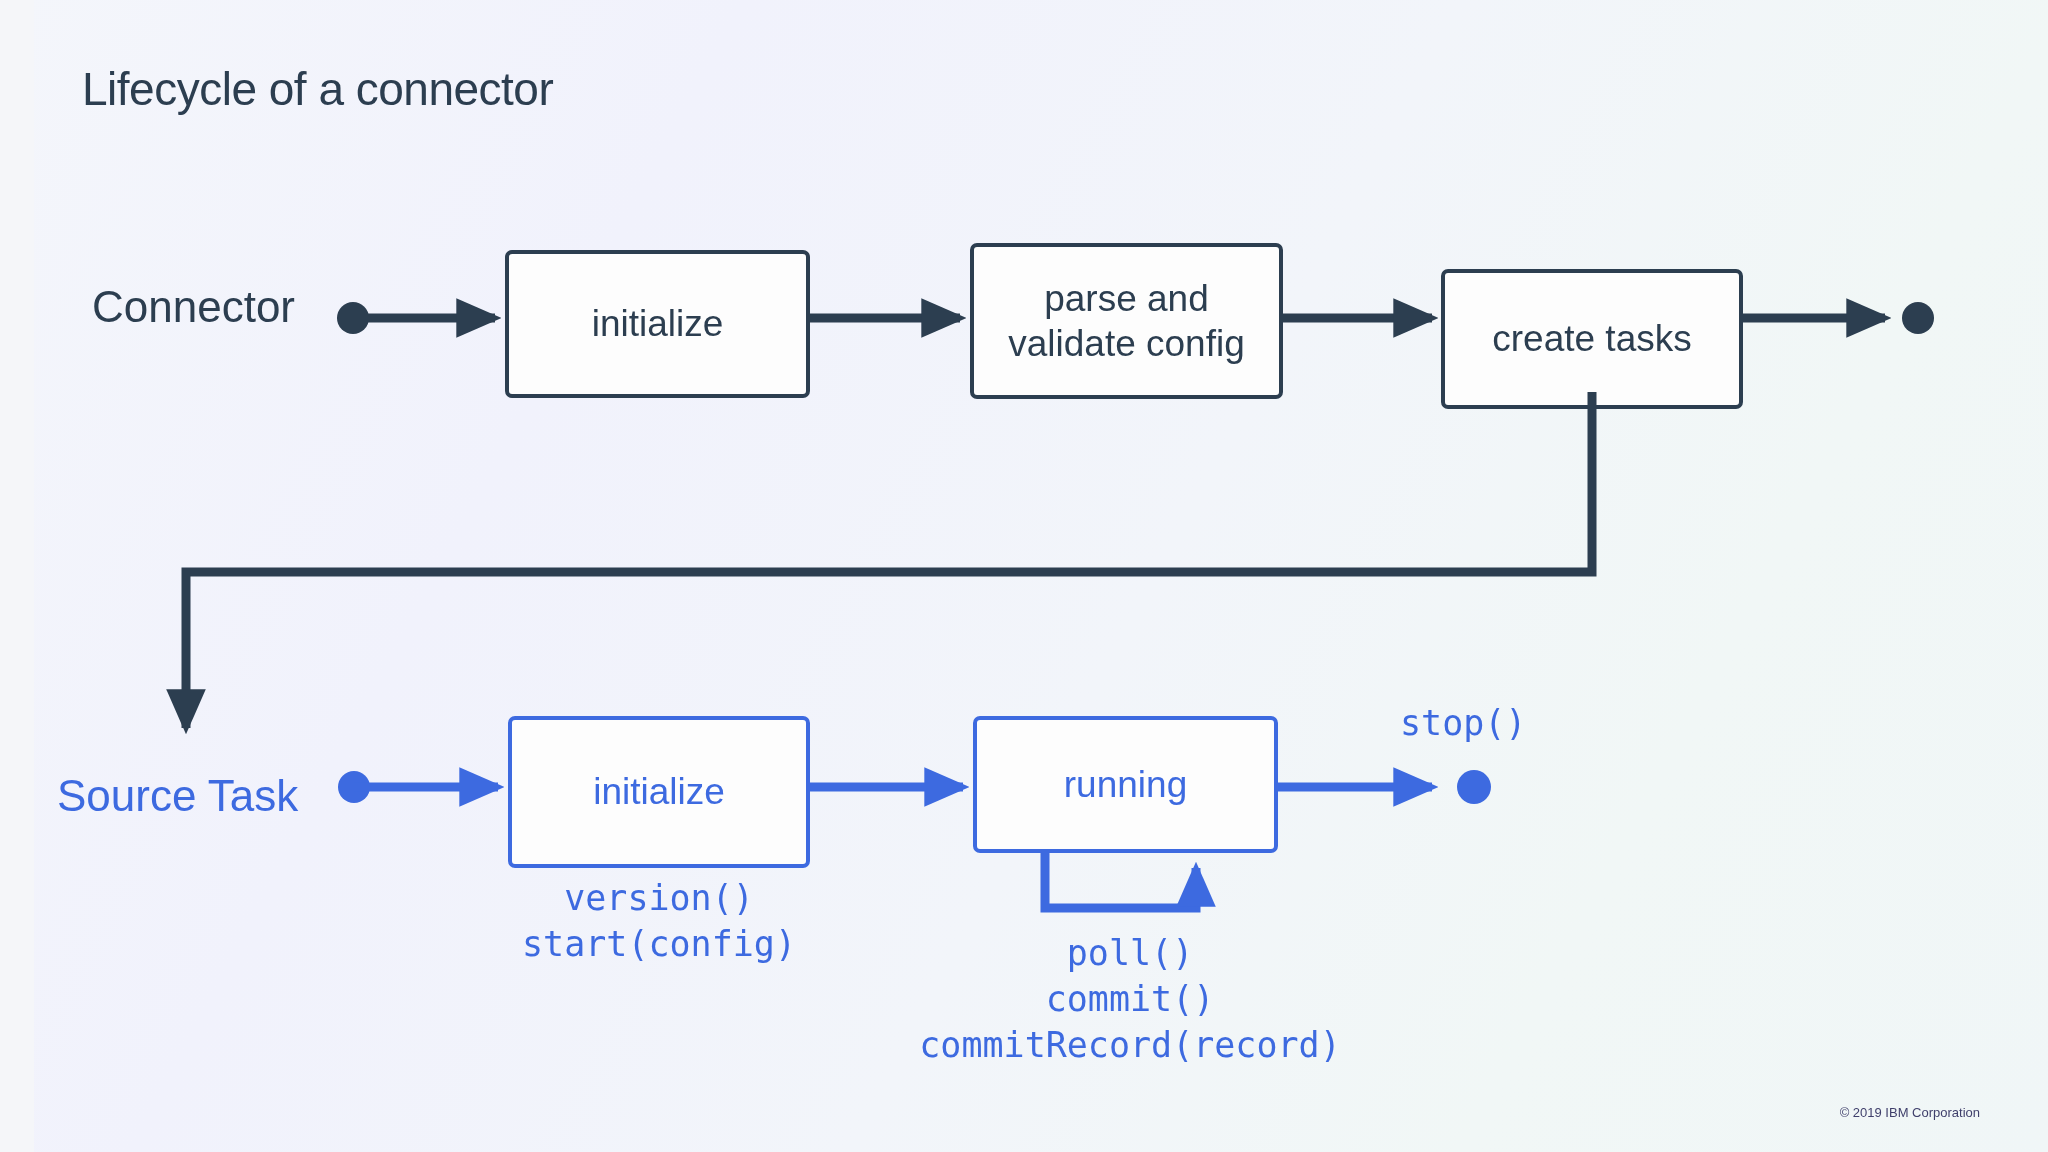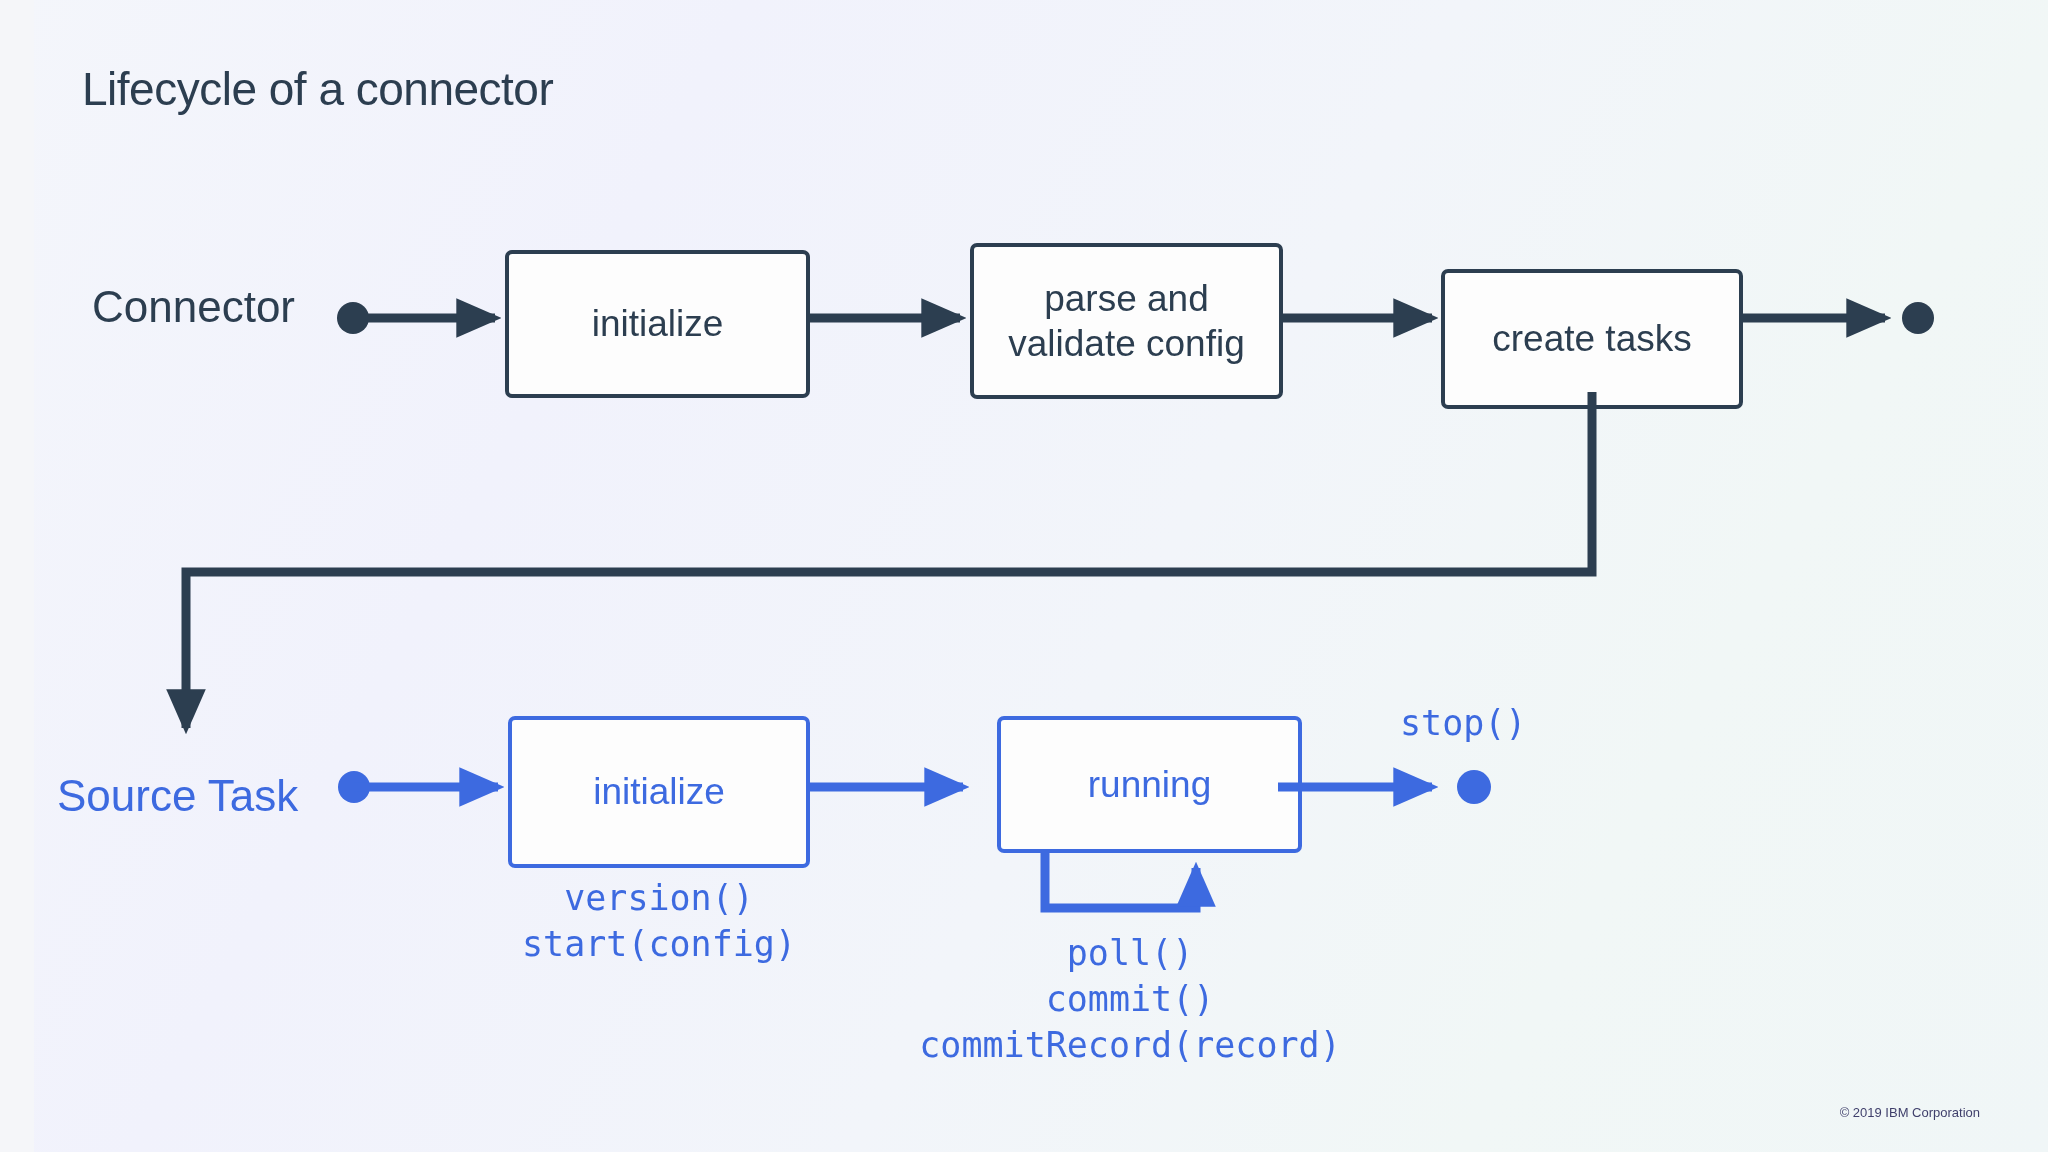--- a/index.html
+++ b/index.html
@@ -124,21 +124,21 @@
   <div class="node-box dark" style="left:1441px; top:252px; width:302px; height:140px;margin-top:17px;">
     <span class="node-text">create tasks</span>
   </div>
 
   <div class="row-label blue" style="left:57px; top:771px;">Source Task</div>
 
   <div class="node-box blue" style="left:508px; top:716px; width:302px; height:152px;">
     <span class="node-text">initialize</span>
   </div>
 
-  <div class="node-box blue" style="left:973px; top:716px; width:305px; height:137px;margin-left:24px;">
+  <div class="node-box blue" style="left:973px; top:716px; width:305px; height:137px;">
     <span class="node-text">running</span>
   </div>
 
   <div class="code-label" style="left:459px; top:875px; width:400px;text-align:center;">version()
 start(config)</div>
 
   <div class="code-label" style="left:905px; top:930px; width:450px;">poll()
 commit()
 commitRecord(record)</div>
 

